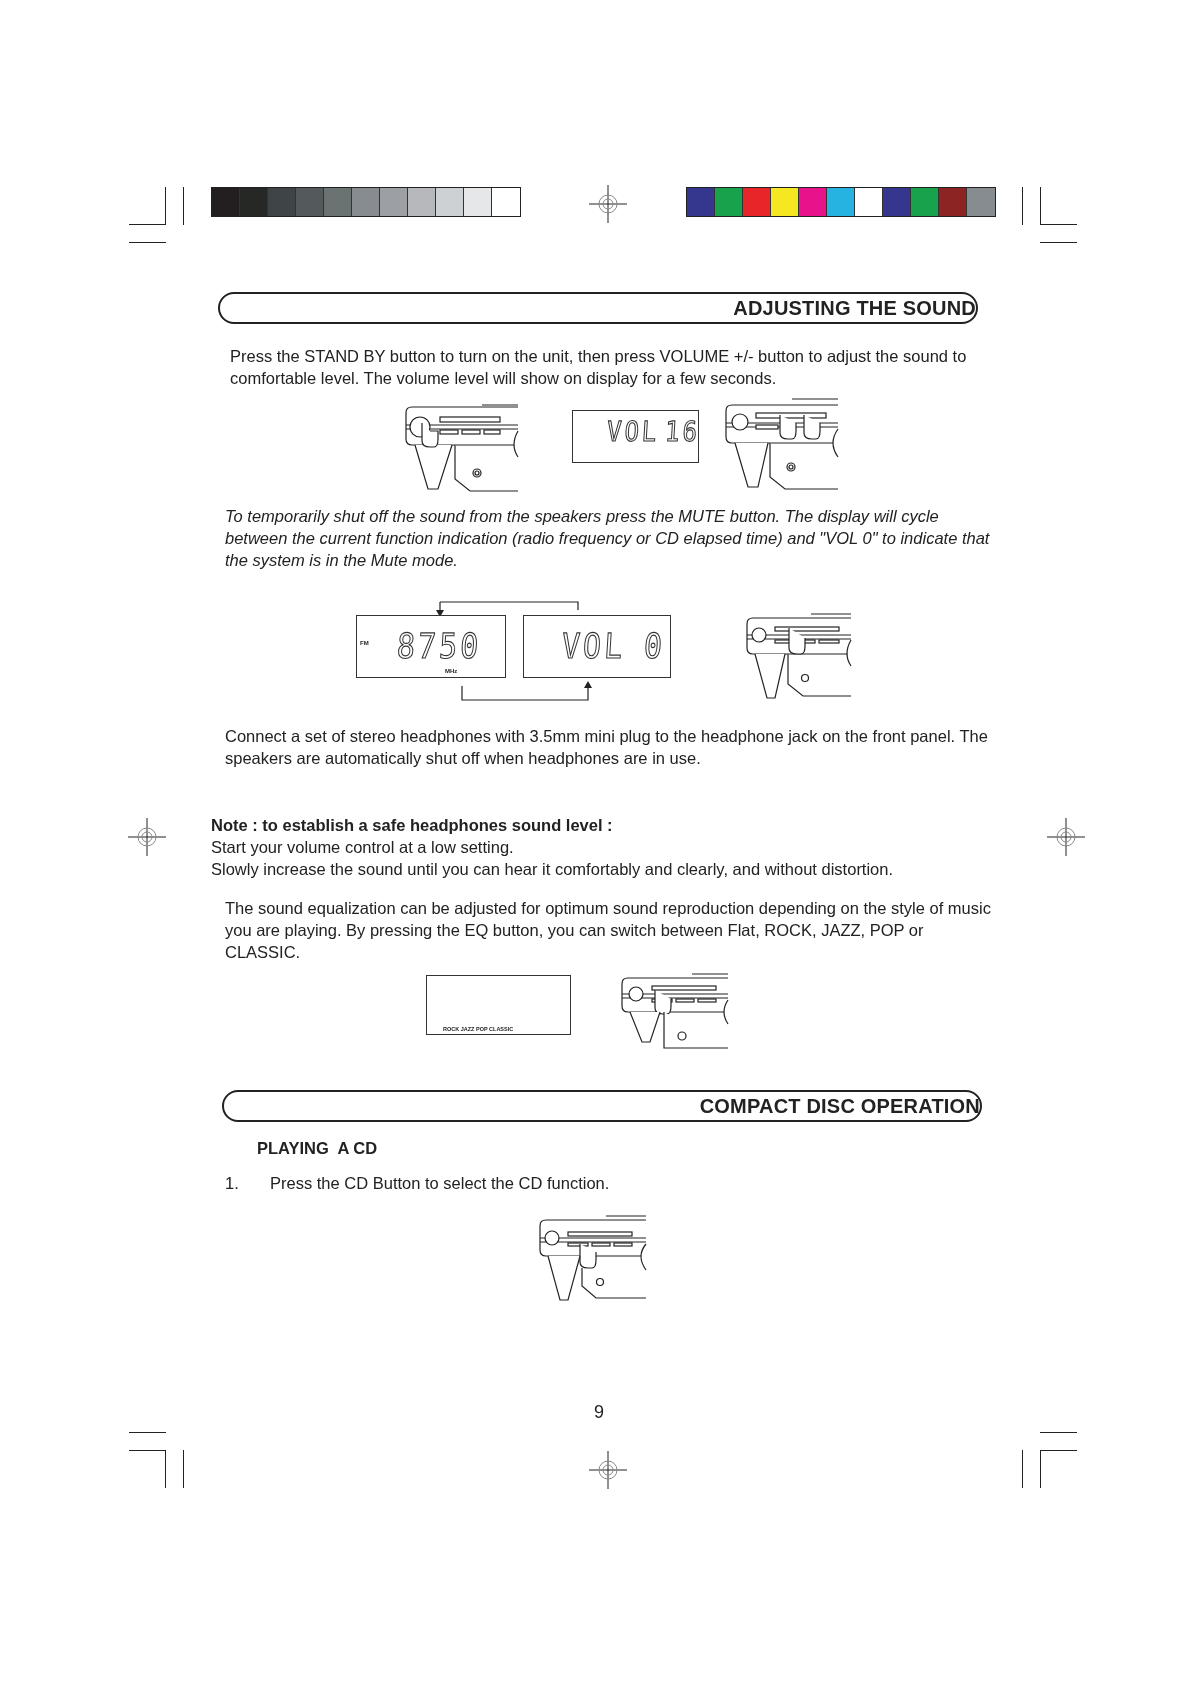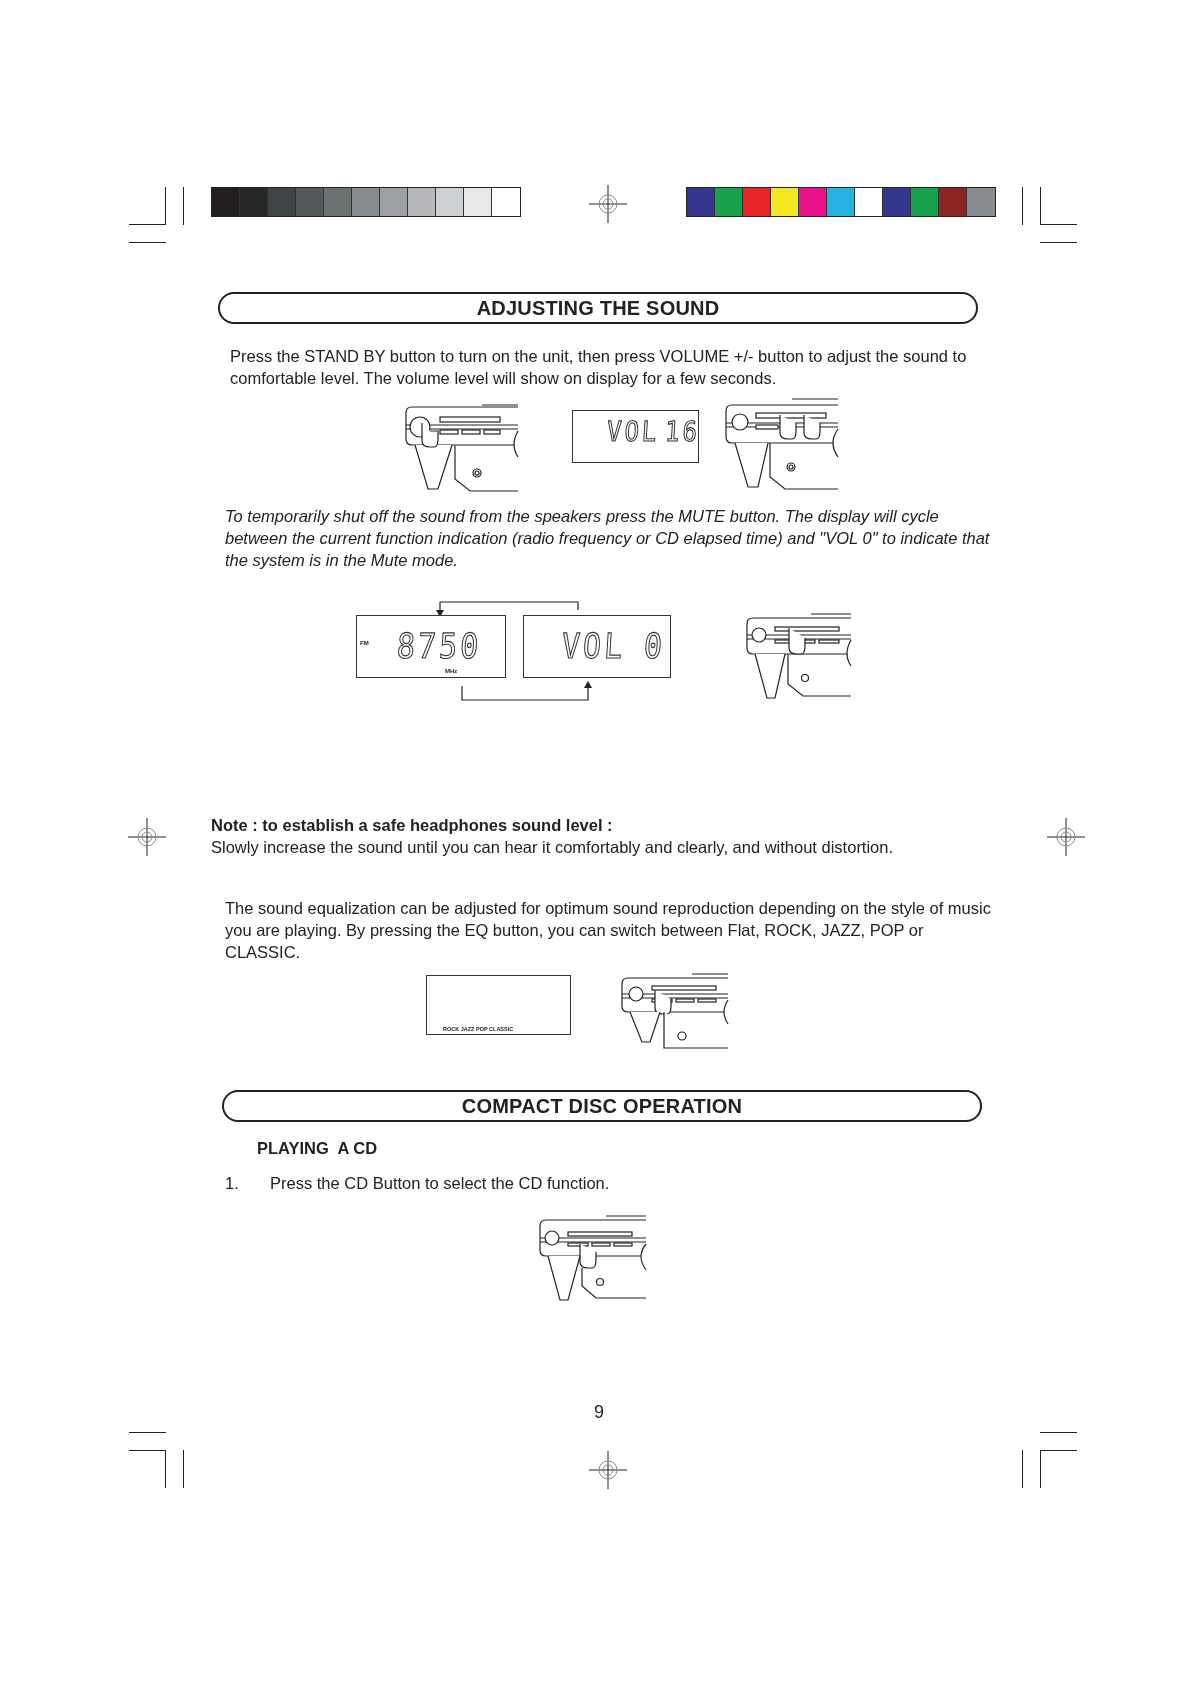--- a/index.html
+++ b/index.html
@@ -4,21 +4,21 @@
 <style>
   html, body { margin:0; padding:0; background:#fff; }
   body { width:1190px; height:1684px; position:relative; overflow:hidden;
          font-family:"Liberation Sans", sans-serif; color:#222; }
   .abs { position:absolute; }
   .line { position:absolute; background:#222; }
   .swatches { position:absolute; display:flex; border:1px solid #222; height:28px; }
   .swatch { width:28px; height:28px; border-right:1px solid #333; box-sizing:border-box; }
   .swatch:last-child { border-right:none; }
   .section-header { position:absolute; border:2px solid #222; border-radius:18px;
-        height:32px; box-sizing:border-box; display:flex; align-items:center; justify-content:center;
+        height:32px; box-sizing:border-box; display:flex; align-items:center; justify-content:flex-end;
         font-weight:bold; font-size:20px; letter-spacing:0.2px; }
   .para { position:absolute; font-size:16.5px; line-height:22px; color:#222; }
   .para p { margin:0; }
   .bold { font-weight:bold;margin-left:32px; }
   .lcd { position:absolute; border:1.5px solid #333; box-sizing:border-box; background:#fff; }
   .seg { position:absolute; font-family:"DejaVu Sans Mono", monospace; color:#fff;
          -webkit-text-stroke:1px #333; font-size:30px; letter-spacing:3px; transform:scaleY(1.15) skewX(-4deg); }
   .tiny { position:absolute; font-size:6px; font-weight:bold; color:#222; }
   svg { position:absolute; overflow:visible; }
 </style>
@@ -185,24 +185,26 @@
       <rect x="76" y="32" width="20" height="3"></rect>
     <path d="M46 20 L46 40 Q46 46 54 46 L58 46 Q62 46 62 38 L62 30"></path>
     <path d="M12 46 L24 90 L32 90 L42 46"></path>
     <path d="M45 46 L45 76 L60 88 L108 88"></path>
     <circle cx="62" cy="70" r="3.5"></circle>
     <path d="M108 32 Q100 46 108 58"></path>
   </g>
 </svg>
 
 <div class="para" style="left:225px;top:725px;width:780px;">
+  <p>Connect a set of stereo headphones with 3.5mm mini plug to the headphone jack on the front panel. The speakers are automatically shut off when headphones are in use.</p>
 </div>
 
 <div class="para" style="left:211px;top:814px;width:780px;">
   <p class="bold">Note : to establish a safe headphones sound level :</p>
+  <p>Start your volume control at a low setting.</p>
   <p>Slowly increase the sound until you can hear it comfortably and clearly, and without distortion.</p>
 </div>
 
 <div class="para" style="left:225px;top:897px;width:770px;">
   <p>The sound equalization can be adjusted for optimum sound reproduction depending on the style of music you are playing. By pressing the EQ button, you can switch between Flat, ROCK, JAZZ, POP or CLASSIC.</p>
 </div>
 
 <div class="lcd" style="left:426px;top:975px;width:145px;height:60px;">
   <span class="tiny" style="left:16px;top:50px;font-size:5.5px;">ROCK JAZZ POP CLASSIC</span>
 </div>

